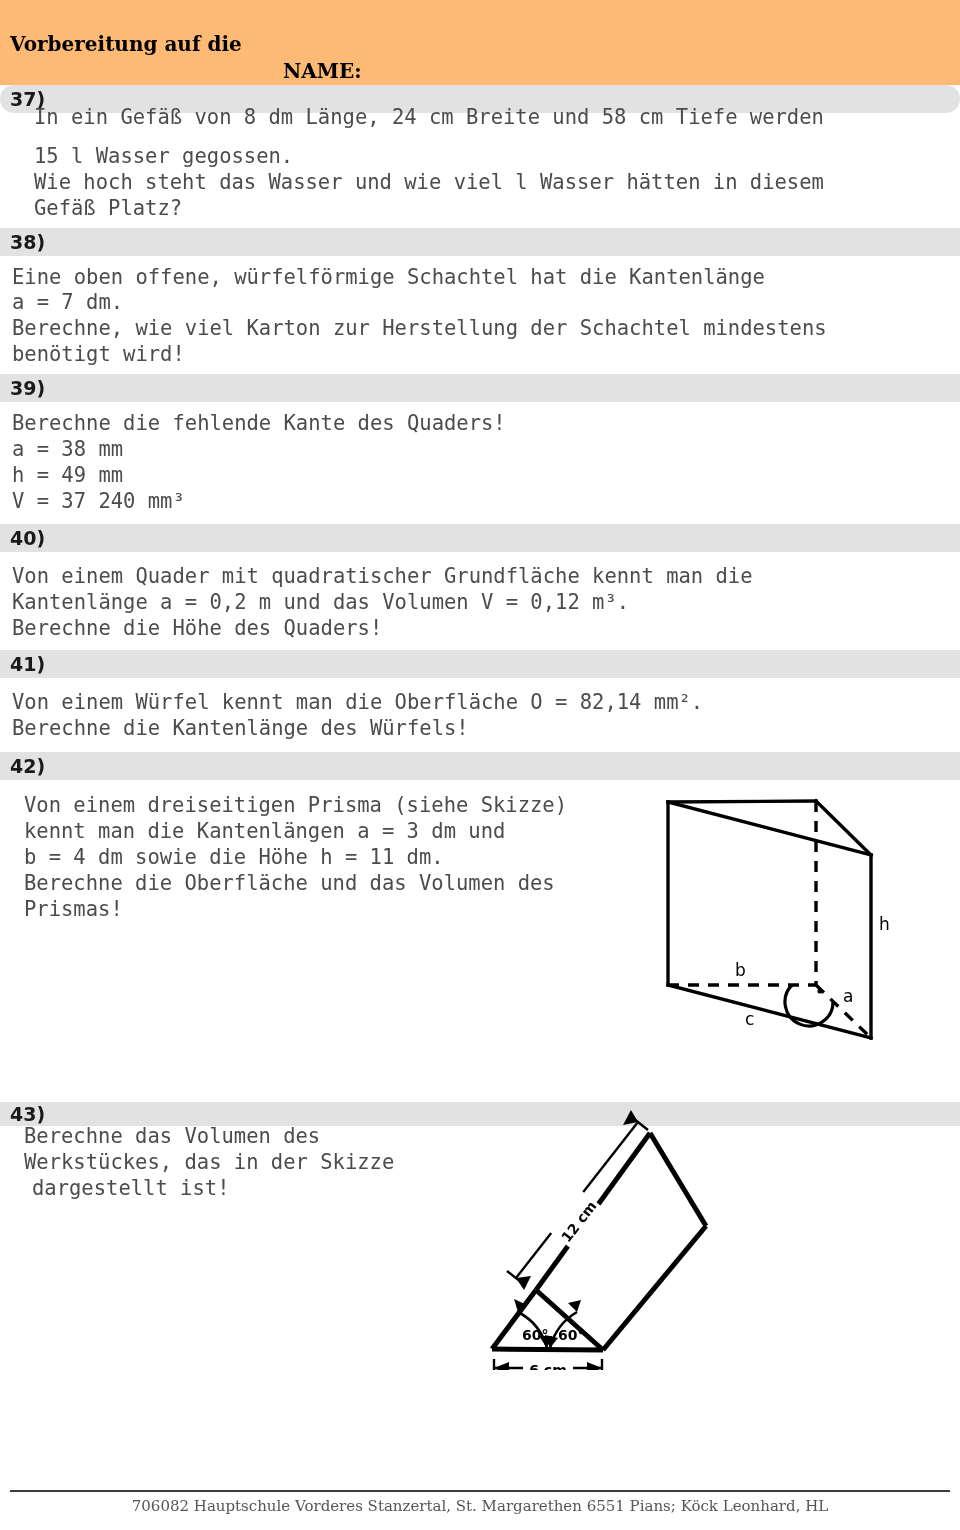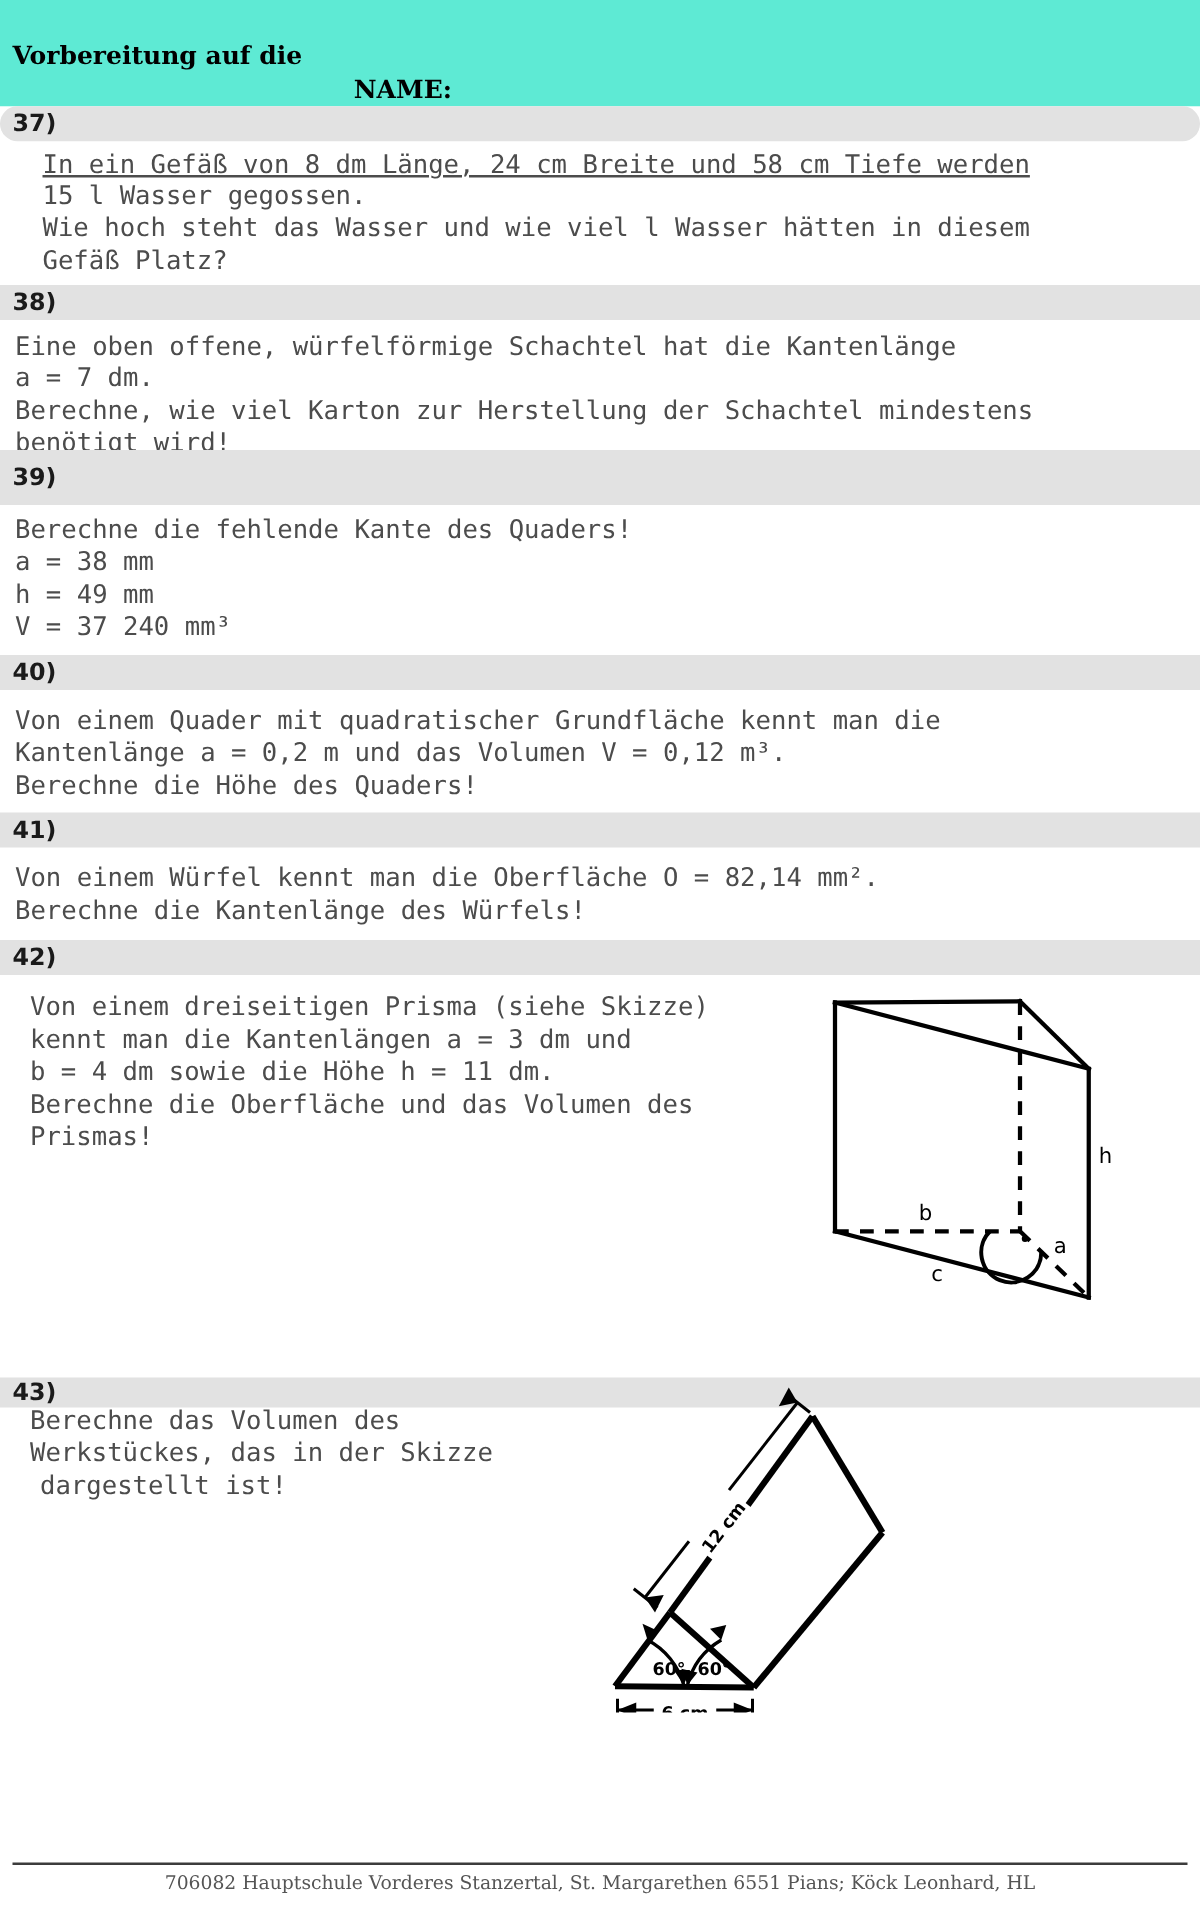--- a/index.html
+++ b/index.html
@@ -14,21 +14,21 @@
     font-family: "DejaVu Sans Mono", "Liberation Mono", monospace;
     overflow: hidden;
   }
 
   
   .header {
     position: absolute;
     left: 0; top: 0;
     width: 960px;
     height: 85px;
-    background: #5eead4;
+    background: #fdba74;
   }
   .hdr-row {
     position: absolute;
     left: 0;
     width: 960px;
     height: 27px;
     line-height: 27px;
     white-space: pre;
   }
   .hdr-row-1 { top: 4px; }
@@ -152,34 +152,34 @@
     <span class="hdr-mid">NAME:</span>
   </div>
   <div class="hdr-row hdr-row-3">
     <span class="hdr-date">Do, 3. 5. 2012</span>
   </div>
 </div>
 
 <div class="sec-bar" style="top:85px; height:28px;border-radius:14px;">
   <span class="sec-bar-label">37)</span>
 </div>
-<div class="qtext" style="left:34px; top:119px;text-decoration:underline;">In ein Gefäß von 8 dm Länge, 24 cm Breite und 58 cm Tiefe werden</div>
+<div class="qtext" style="left:34px; top:105px;">In ein Gefäß von 8 dm Länge, 24 cm Breite und 58 cm Tiefe werden</div>
 <div class="qtext" style="left:34px; top:144px;">15 l Wasser gegossen.</div>
 <div class="qtext" style="left:34px; top:170px;">Wie hoch steht das Wasser und wie viel l Wasser hätten in diesem</div>
 <div class="qtext" style="left:34px; top:196px;">Gefäß Platz?</div>
 
 <div class="sec-bar" style="top:228px; height:28px;">
   <span class="sec-bar-label">38)</span>
 </div>
 <div class="qtext" style="left:12px; top:265px;">Eine oben offene, würfelförmige Schachtel hat die Kantenlänge</div>
 <div class="qtext" style="left:12px; top:290px;">a = 7 dm.</div>
 <div class="qtext" style="left:12px; top:316px;">Berechne, wie viel Karton zur Herstellung der Schachtel mindestens</div>
 <div class="qtext" style="left:12px; top:342px;">benötigt wird!</div>
 
-<div class="sec-bar" style="top:360px; height:44px;">
+<div class="sec-bar" style="top:374px; height:28px;">
   <span class="sec-bar-label">39)</span>
 </div>
 <div class="qtext" style="left:12px; top:411px;">Berechne die fehlende Kante des Quaders!</div>
 <div class="qtext" style="left:12px; top:437px;">a = 38 mm</div>
 <div class="qtext" style="left:12px; top:463px;">h = 49 mm</div>
 <div class="qtext" style="left:12px; top:489px;">V = 37 240 mm³</div>
 
 <div class="sec-bar" style="top:524px; height:28px;">
   <span class="sec-bar-label">40)</span>
 </div>

